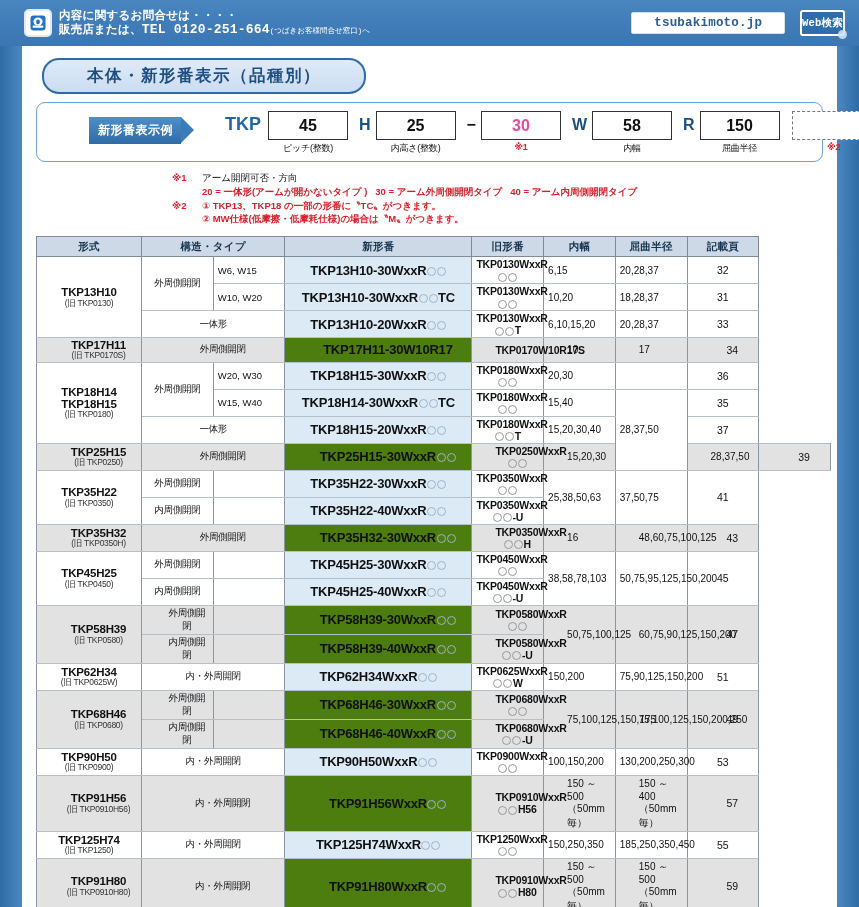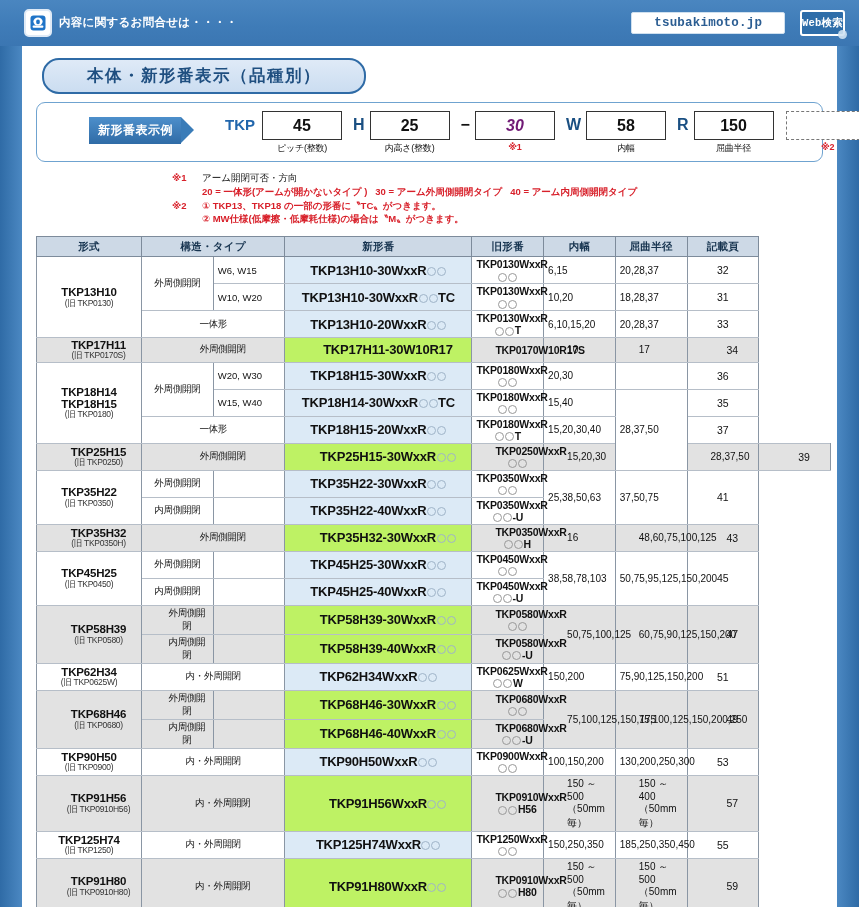--- a/index.html
+++ b/index.html
@@ -111,31 +111,31 @@
     border-left:13px solid #3a7cb8;
   }
   .ex-fields{display:flex;align-items:flex-start;margin-left:44px;}
   .fld{display:flex;flex-direction:column;align-items:center;margin-right:6px;}
   .fld-box{
     border:1.5px solid #333;background:#fff;
     min-width:78px;height:27px;
     display:flex;align-items:center;justify-content:center;
     font-size:16px;font-weight:bold;color:#111;
   }
-  .fld-box.red{color:#701a75;font-style:italic;}
+  .fld-box.red{color:#ec4899;}
   .fld-box.dashed{border:1.5px dashed #777;min-width:82px;}
   .fld-cap{font-size:9px;color:#111;margin-top:2px;letter-spacing:-.2px;white-space:nowrap;}
   .fld-cap.red{color:#d8202a;font-weight:bold;}
   .sep{
     font-size:16px;font-weight:bold;color:#111;
     height:27px;display:flex;align-items:center;margin:0 5px;
   }
   .sep.lbl{color:#1a4f82;}
   .prefix{
-    font-size:15px;font-weight:bold;color:#2166ac;
+    font-size:18px;font-weight:bold;color:#2166ac;
     height:27px;display:flex;align-items:center;margin-right:7px;
   }
 
   
   .notes{
     margin:9px 0 2px 150px;font-size:9.5px;color:#111;line-height:1.45;
   }
   .note-line{display:flex;}
   .note-mark{color:#d8202a;font-weight:bold;width:30px;flex:0 0 auto;}
   .note-body{flex:1;}
@@ -169,21 +169,21 @@
   .c-type{text-align:center;width:68px;font-size:9.5px;letter-spacing:-.3px;}
   .c-wsub{text-align:left;width:50px;font-size:9.5px;padding-left:4px;}
   .c-new{width:182px;text-align:center;background:#dceaf6;
          color:#1a6fc0;font-size:13px;font-weight:bold;letter-spacing:-.2px;}
   .c-old{width:140px;text-align:center;font-size:10.5px;font-weight:bold;color:#111;letter-spacing:-.2px;}
   .c-width{width:126px;text-align:left;padding-left:5px;font-size:10px;}
   .c-rad{width:148px;text-align:left;padding-left:5px;font-size:10px;}
   .c-pg{width:31px;text-align:center;font-size:10.5px;}
 
   tr.shade td{background:#e2e2e2;padding-left:23px;}
-  tr.shade td.c-new{background:#bef264;}
+  tr.shade td.c-new{background:#4d7c0f;}
 
   .circ{
     display:inline-block;width:7px;height:7px;border:1.2px solid #9fb4c8;
     border-radius:50%;vertical-align:middle;margin:0 .5px;
   }
   .c-old .circ{border-color:#999;}
 </style>
 </head>
 <body>
 
@@ -194,20 +194,23 @@
       <div class="phone-icon">
         <svg width="16" height="16" viewBox="0 0 16 16">
           <rect x="0.5" y="0.5" width="15" height="15" rx="3" fill="#1f74c8"></rect>
           <ellipse cx="8" cy="6.6" rx="4.6" ry="4" fill="#ffffff"></ellipse>
           <ellipse cx="8" cy="6.9" rx="1.9" ry="2.4" fill="#1f74c8"></ellipse>
           <rect x="2.6" y="10.6" width="10.8" height="2.1" rx="1" fill="#ffffff"></rect>
         </svg>
       </div>
       <div class="topbar-text">
         <div class="tb-l1">内容に関するお問合せは・・・・</div>
+        <div class="tb-l2">
+          <span>販売店または、</span><span class="tb-tel">TEL 0120-251-664</span><span class="tb-small">(つばきお客様問合せ窓口)</span><span class="tb-small">へ</span>
+        </div>
       </div>
     </div>
     <div class="topbar-right">
       <div class="url-box">tsubakimoto.jp</div>
       <div class="web-btn">Web検索</div>
     </div>
   </div>
 
   <div class="side-rail left"></div>
   <div class="side-rail right"></div>

